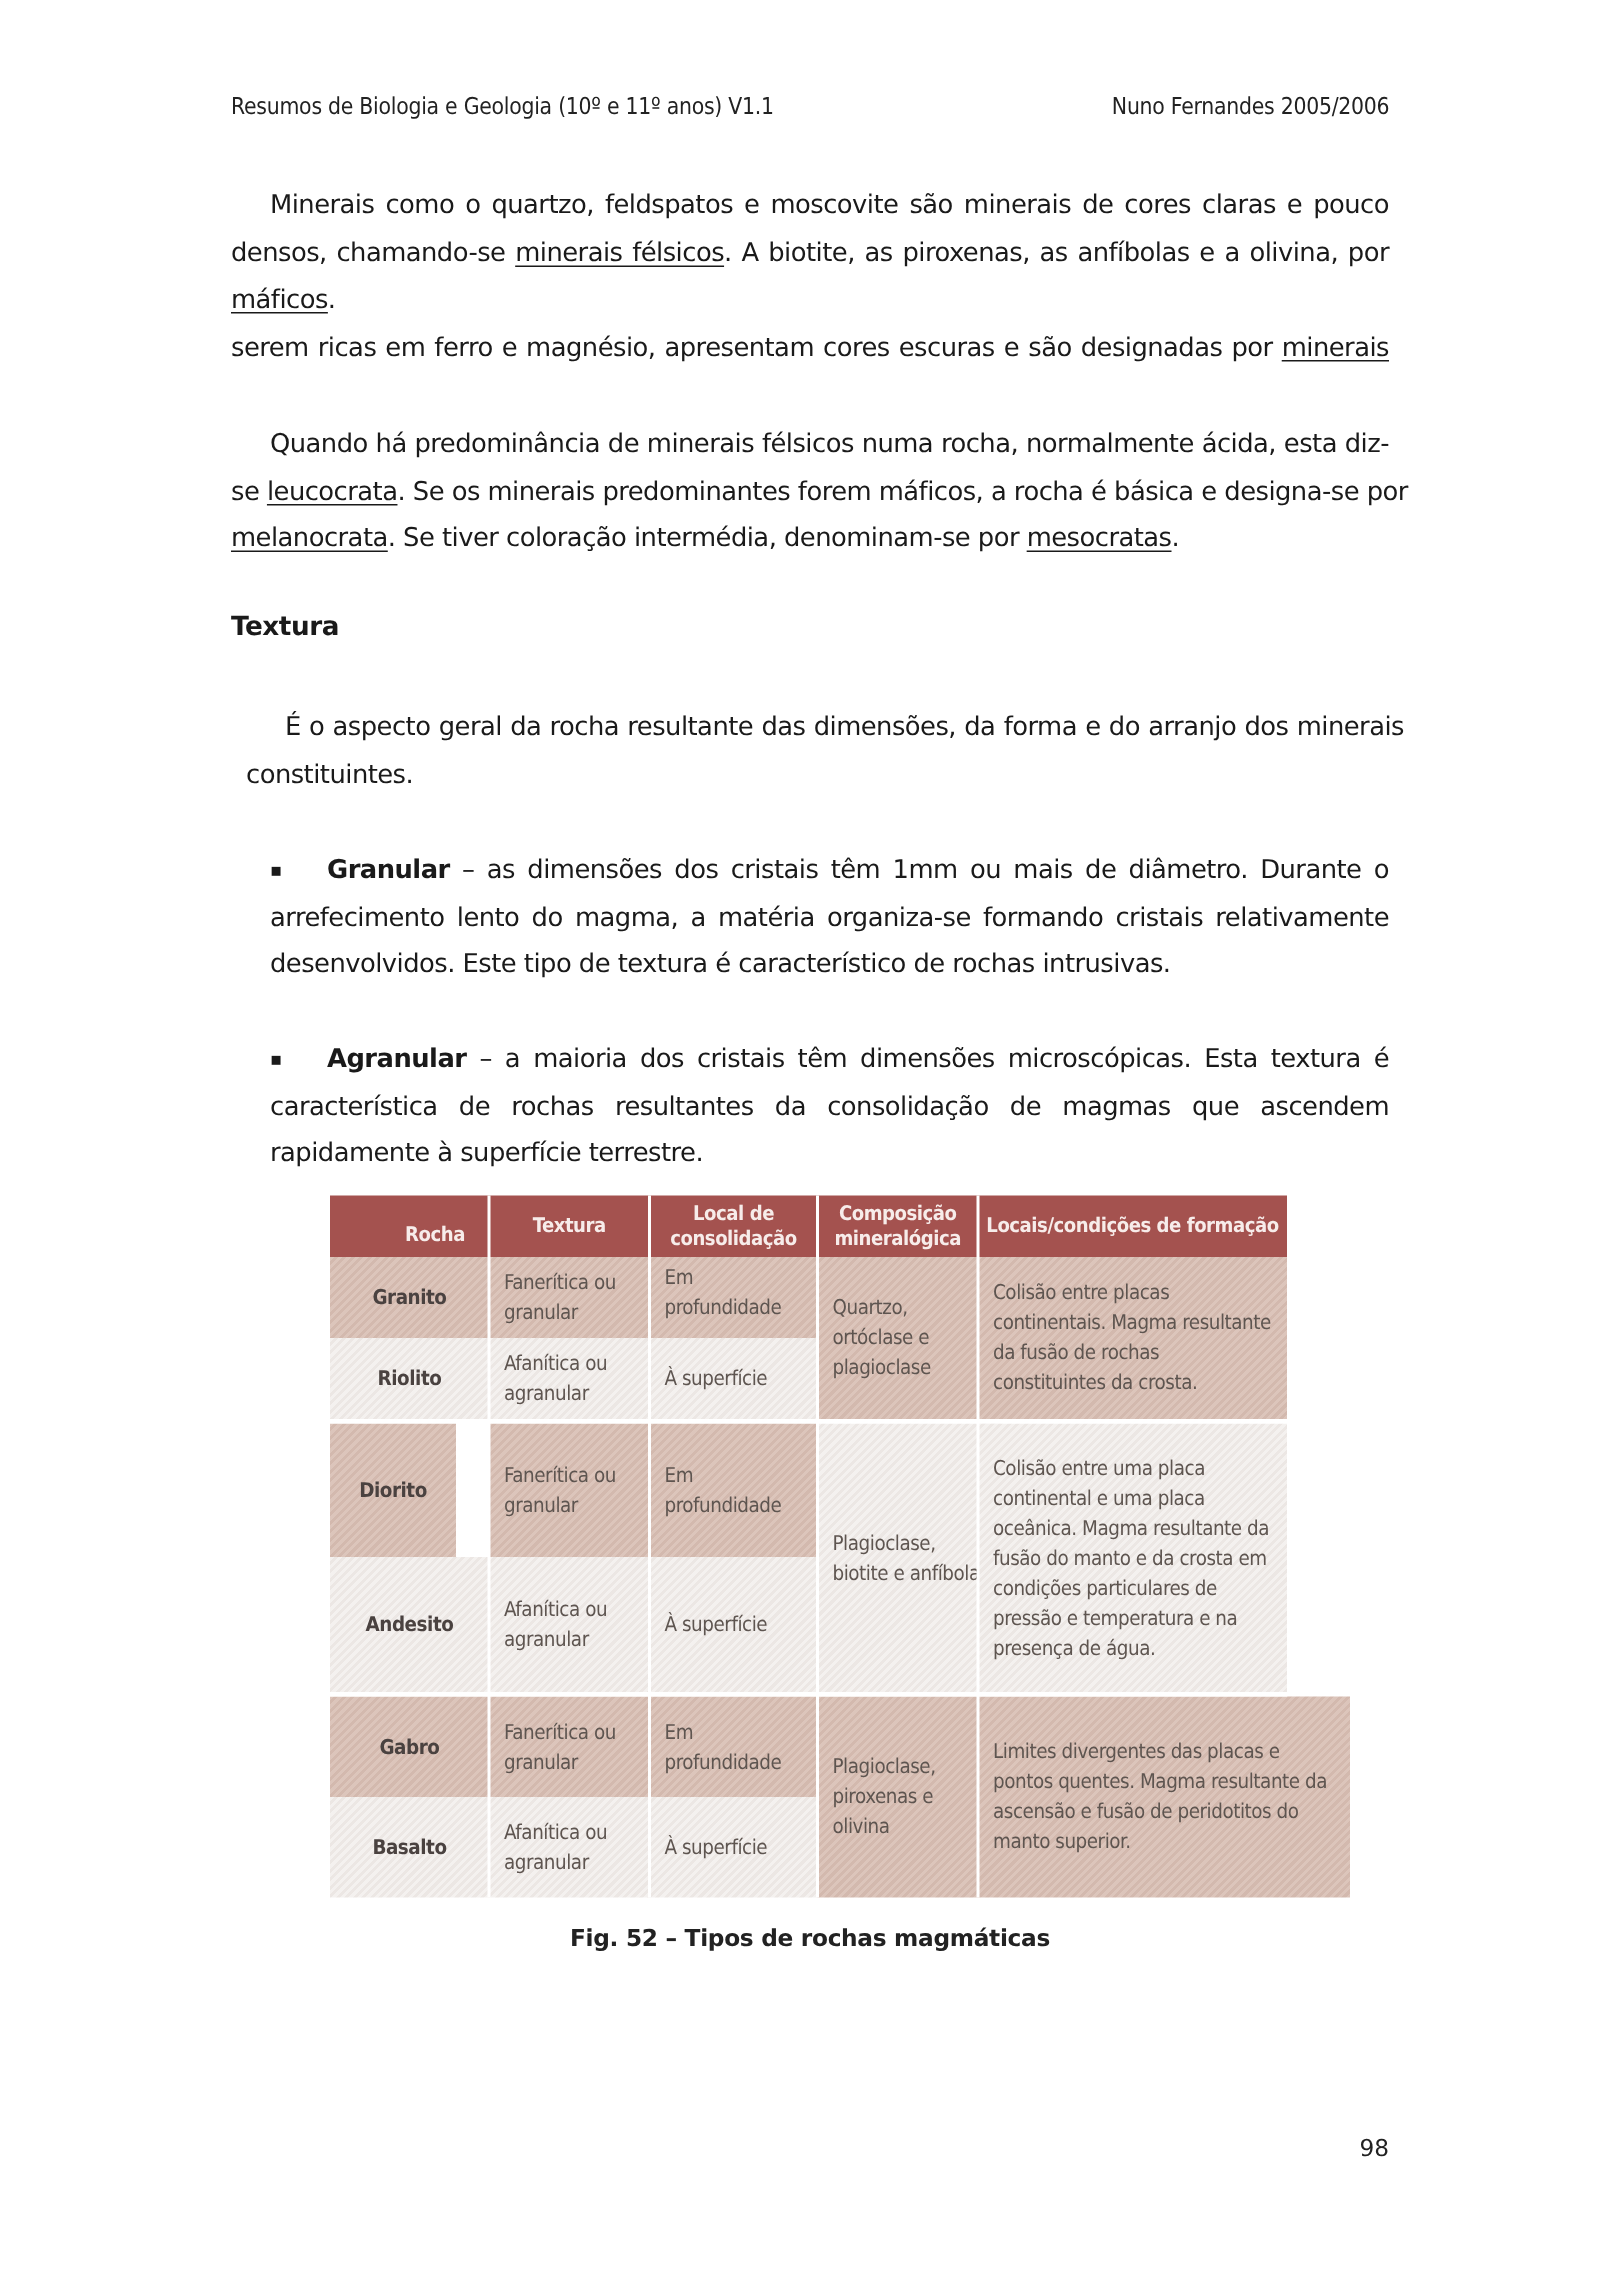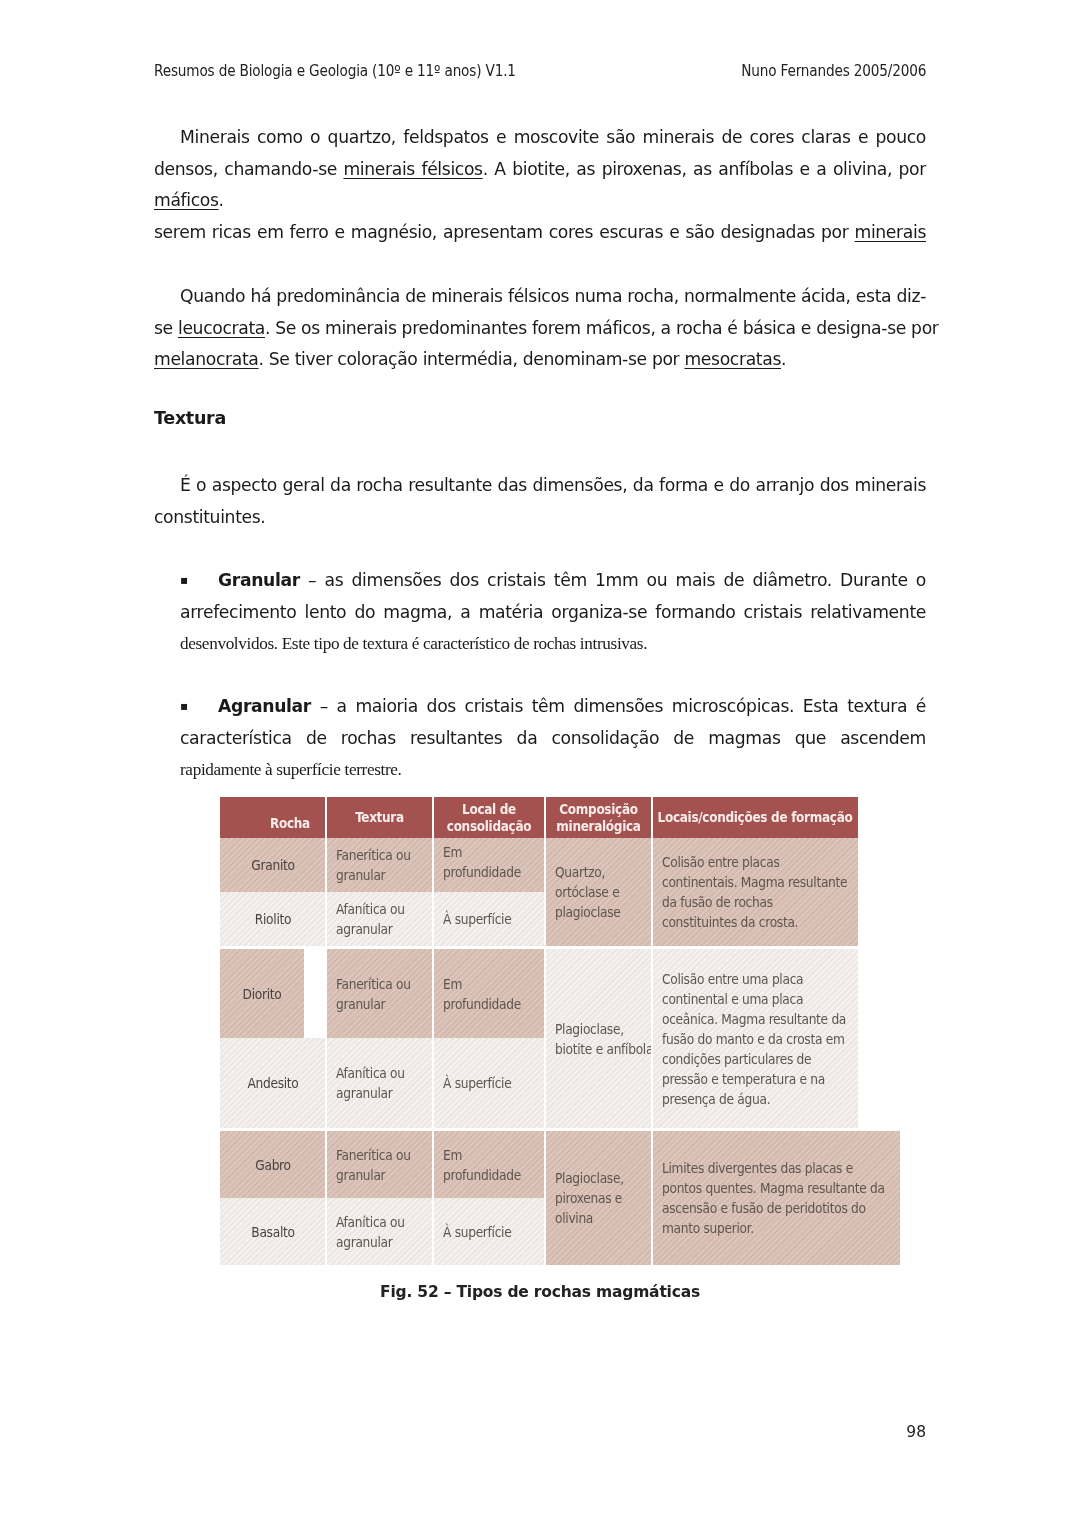--- a/index.html
+++ b/index.html
@@ -15,33 +15,33 @@
   .para .line { display: block; white-space: nowrap; text-align-last: justify; text-align: justify; }
   .para .line.last { text-align-last: left; }
   .indent { padding-left: 26px; }
   u { text-decoration: underline; text-underline-offset: 3px; }
   .heading { position: absolute; left: 154px; top: 408px; font-weight: bold; font-size: 17.5px;
              font-family: "DejaVu Sans", sans-serif; letter-spacing: -0.3px; }
   .bullet { position: absolute; left: 180px; width: 746px; font-size: 17.2px; line-height: 31.5px;
             font-family: "DejaVu Sans", sans-serif; letter-spacing: -0.35px; }
   .bullet .mark { position: absolute; left: 0; top: 0; font-size: 12px; }
   .bullet .line { display: block; white-space: nowrap; text-align: justify; text-align-last: justify; }
-  .bullet .line.last { text-align-last: left; font-family: Liberation Serif, serif; }
+  .bullet .line.last { text-align-last: left; }
   .bullet .first { padding-left: 38px; }
   
   .rtable { position: absolute; left: 220px; top: 797px; width: 638px; height: 468px;
             font-family: "DejaVu Sans Condensed", "DejaVu Sans", sans-serif; }
   .cell { position: absolute; box-sizing: border-box; font-size: 13.6px; line-height: 20px;
           color: #5e5550; padding: 4px 10px; display: flex; align-items: center;
           letter-spacing: -0.3px; }
   .hcell { background: #a4524f; color: #f7ecea; font-weight: bold; justify-content: center;
            text-align: center; line-height: 17px; font-size: 13.4px; }
   .tan { background: repeating-linear-gradient(135deg, #dcc5bb 0px, #dcc5bb 2px, #d3b9ae 2px, #d3b9ae 4px); }
   .light { background: repeating-linear-gradient(135deg, #f4f1ef 0px, #f4f1ef 2px, #ece7e4 2px, #ece7e4 4px); }
-  .rock { justify-content: center; font-weight: normal; color: #4a4240; }
+  .rock { justify-content: center; font-weight: bold; color: #4a4240; }
   .vline { position: absolute; top: 0; width: 2px; height: 468px; background: #ffffff; }
   .hline { position: absolute; height: 3px; background: #ffffff; }
   .caption { position: absolute; top: 1283px; left: 0; width: 1080px; text-align: center;
              font-weight: bold; font-size: 15.5px; font-family: "DejaVu Sans", sans-serif; color: #222;
              letter-spacing: -0.2px; }
   .pagenum { position: absolute; top: 1423px; right: 154px; font-size: 15.5px;
              font-family: "DejaVu Sans", sans-serif; color: #222; }
 </style>
 </head>
 <body>
@@ -59,21 +59,21 @@
   </div>
 
   <div class="para" style="top:281px;">
     <span class="line indent">Quando há predominância de minerais félsicos numa rocha, normalmente ácida, esta diz-</span>
     <span class="line"><span>se </span><u>leucocrata</u><span>. Se os minerais predominantes forem máficos, a rocha é básica e designa-se por</span></span>
     <span class="line last"><u>melanocrata</u><span>. Se tiver coloração intermédia, denominam-se por </span><u>mesocratas</u><span>.</span></span>
   </div>
 
   <div class="heading">Textura</div>
 
-  <div class="para" style="top:470px;">
+  <div class="para" style="top:470px;margin-left:10px;">
     <span class="line indent">É o aspecto geral da rocha resultante das dimensões, da forma e do arranjo dos minerais</span>
     <span class="line last">constituintes.</span>
   </div>
 
   <div class="bullet" style="top:565px;">
     <span class="mark">▪</span>
     <span class="line first"><b>Granular</b><span> – as dimensões dos cristais têm 1mm ou mais de diâmetro. Durante o</span></span>
     <span class="line">arrefecimento lento do magma, a matéria organiza-se formando cristais relativamente</span>
     <span class="line last">desenvolvidos. Este tipo de textura é característico de rochas intrusivas.</span>
   </div>

